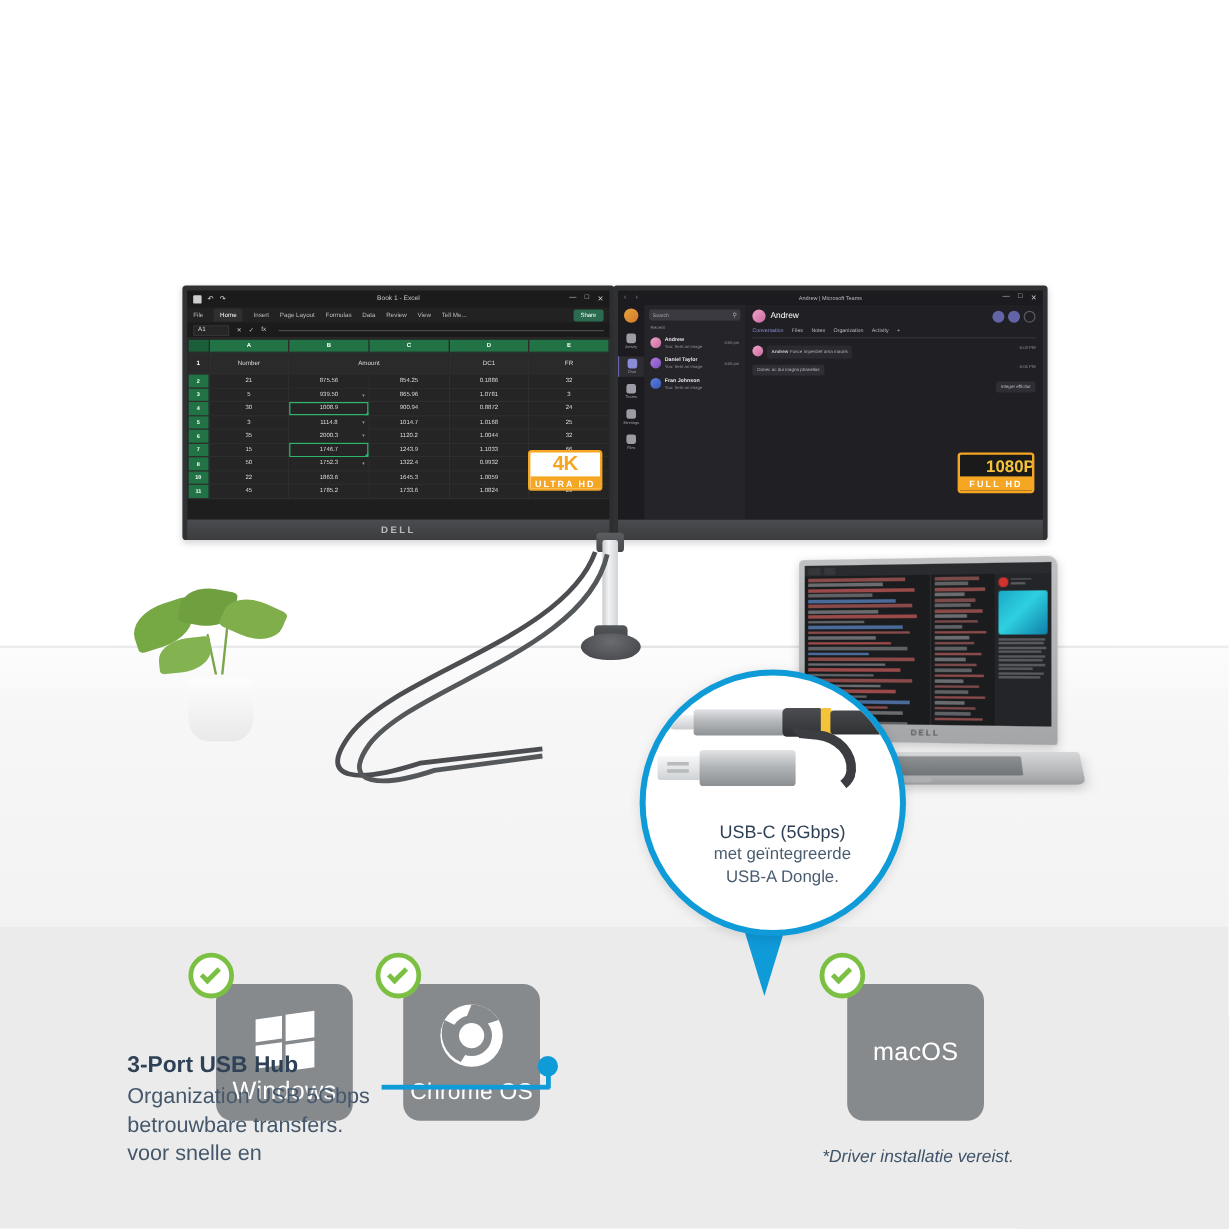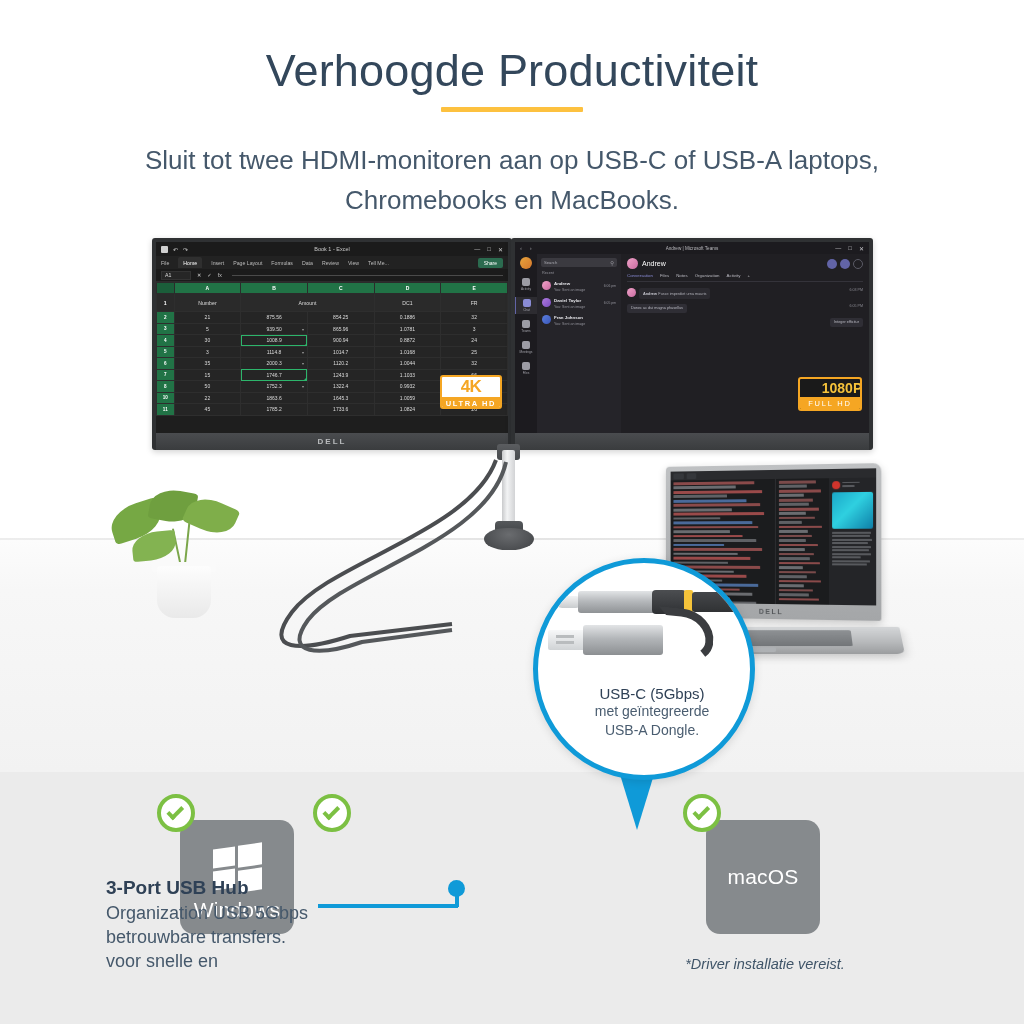--- a/index.html
+++ b/index.html
@@ -119,21 +119,21 @@
     color:#f5a623; font-weight:700; font-size:17px; letter-spacing:-.5px; }
   .badge-4k .sub { background:#f5a623; color:#fff; font-size:7.5px; font-weight:700;
     text-align:center; letter-spacing:1.6px; padding:1.5px 0; }
   .badge-1080 {
     position:absolute; right:7px; bottom:22px; width:64px; height:34px;
     background:#1a1a1a; border:2px solid #f5a623; border-radius:3px; overflow:hidden;
     display:flex; flex-direction:column; z-index:5;
   }
   .badge-1080 .big { flex:1; display:flex; align-items:center; justify-content:center;
     color:#f5c23a; font-weight:700; font-size:14px; letter-spacing:0px;margin-left:24px; }
-  .badge-1080 .sub { background:#f5a623; color:#fff; font-size:7.5px; font-weight:400;
+  .badge-1080 .sub { background:#f5a623; color:#fff; font-size:7.5px; font-weight:700;
     text-align:center; letter-spacing:1.8px; padding:1.5px 0; }
 
   
   .tm { width:100%; height:100%; background:#201f23; display:flex; flex-direction:column;
         font-size:5px; color:#d8d8d8; }
   .tm-title { height:12px; background:#1c1b1f; display:flex; align-items:center; padding:0 5px;
         position:relative; }
   .tm-nav { color:#8e8e94; font-size:6px; letter-spacing:3px; }
   .tm-title-text { position:absolute; left:0; right:0; text-align:center; font-size:4.6px; color:#b9b9bd; }
   .tm-winbtns { margin-left:auto; display:flex; gap:7px; color:#c9c9cd; font-size:6px; z-index:2; }
@@ -356,25 +356,20 @@
   .foot-note { position:absolute; font-style:italic; color:#3f5468; font-size:14.5px;
     line-height:1.45; text-align:center; }
   .fn1 { left:60px; top:182px; width:510px; }
   .fn2 { left:600px; top:182px; width:330px; }
 </style>
 </head>
 <body>
 
 <div class="page">
 
-  <div class="header">
-    <div class="title">Verhoogde Productiviteit</div>
-    <div class="title-underline"></div>
-    <div class="subtitle">Sluit tot twee HDMI-monitoren aan op USB-C of USB-A laptops, Chromebooks en MacBooks.</div>
-  </div>
 
   <div class="scene">
     <div class="desk-top"></div>
     <div class="desk-edge"></div>
     <div class="desk-surface"></div>
 
     <div class="monitor mon-left">
       <div class="screen">
         <div class="xl">
           <div class="xl-title">
@@ -899,20 +894,32 @@
           <span class="win-q" style="left:27px; top:2px;  width:24px; height:22px; transform:skewY(-8deg);"></span>
           <span class="win-q" style="left:2px;  top:28px; width:22px; height:19px; transform:skewY(-8deg);"></span>
           <span class="win-q" style="left:27px; top:27px; width:24px; height:22px; transform:skewY(-8deg);"></span>
         </div>
         <div class="os-label">Windows</div>
       </div>
       <div class="os-check k1">
         <span class="tick"></span>
       </div>
 
+      <div class="os-card c2">
+        <div class="chrome-logo">
+          <svg viewBox="0 0 54 54" width="54" height="54">
+            <circle cx="27" cy="27" r="26" fill="#ffffff"></circle>
+            <circle cx="27" cy="27" r="17" fill="#868a8d"></circle>
+            <path d="M27 1 A26 26 0 0 1 49.5 14 L31 20 A10 10 0 0 0 19 21 Z" fill="#868a8d"></path>
+            <path d="M4.5 14 A26 26 0 0 0 18 49 L28 33 A10 10 0 0 1 19 21 Z" fill="#868a8d"></path>
+            <circle cx="27" cy="27" r="10.5" fill="#ffffff"></circle>
+          </svg>
+        </div>
+        <div class="os-label small">Chrome OS</div>
+      </div>
       <div class="os-check k2">
         <span class="tick"></span>
       </div>
 
       <div class="os-card c3" style="justify-content:center;padding-bottom:0">
         <div class="os-label">macOS</div>
       </div>
       <div class="os-check k3">
         <span class="tick"></span>
       </div>

